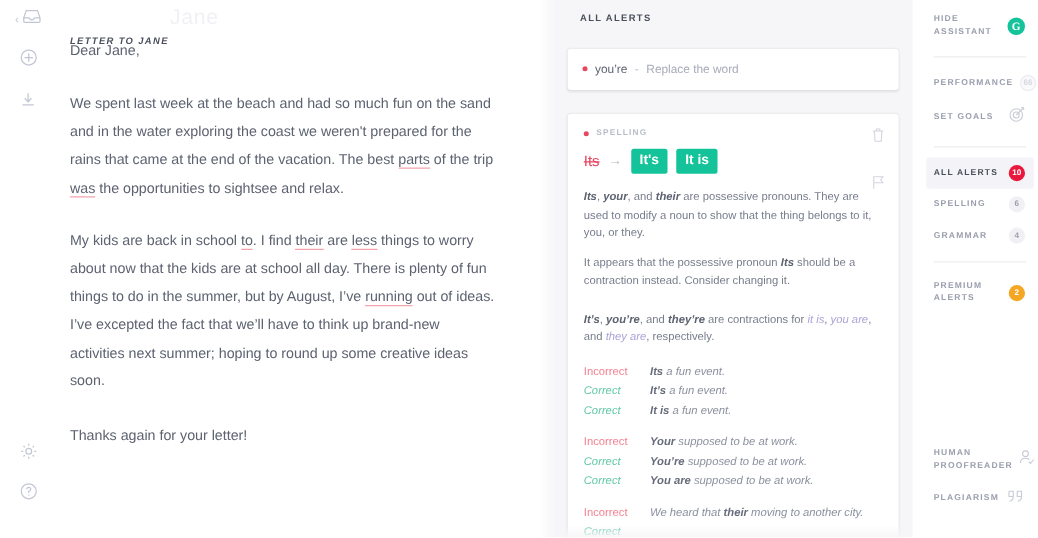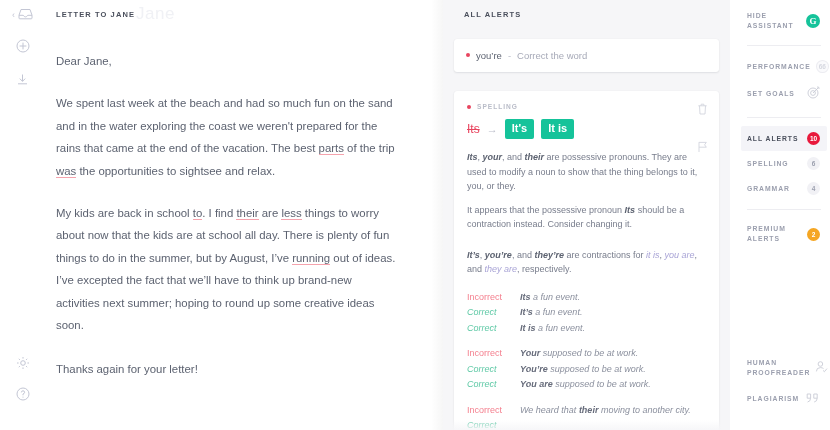--- a/index.html
+++ b/index.html
@@ -31,28 +31,28 @@
     flex: 1 1 auto; height: 430px;
     padding: 8px 46px 0 11px;
     position: relative;
     background: #fff;
     overflow: hidden;
   }
   .doc-titlebar { position: relative; height: 22px; }
   .doc-title {
     font-size: 7.5px; letter-spacing: 1.1px; font-weight: 700;
     color: #4a4f5c; text-transform: uppercase;
-    position: absolute; left: 0; top: 2px;
+    position: absolute; left: 0; top: 20px; font-style: italic;
   }
   .doc-ghost {
     position: absolute; left: 80px; top: -4px;
     font-size: 17px; color: #f0f1f5; letter-spacing: .5px;
   }
   .doc-body { font-size: 11.4px; color: #5c6270; line-height: 22.4px; }
-  .doc-p { margin-bottom: 22px; margin-top: 20px; }
+  .doc-p { margin-bottom: 22px; }
   .doc-p:first-child { margin-bottom: 20px; }
   .err { border-bottom: 1.5px solid #f5a3ad; padding-bottom: 0px; }
   .err-active {
     border-bottom: 1.5px solid #e8455f;
     background: #fde3e6;
   }
   .doc-fade {
     position: absolute; right: 0; top: 0; width: 12px; height: 430px;
     background: linear-gradient(to right, rgba(255,255,255,0), rgba(0,0,0,.035));
     pointer-events: none;
@@ -228,21 +228,21 @@
     <div class="doc-fade"></div>
   </div>
 
   <div class="alerts">
     <div class="alerts-head">ALL ALERTS</div>
 
     <div class="card card-collapsed">
       <span class="dot"></span>
       <span class="collapsed-word">you’re</span>
       <span class="collapsed-sep">-</span>
-      <span class="collapsed-action">Correct the word</span>
+      <span class="collapsed-action">Replace the word</span>
     </div>
 
     <div class="card card-open">
       <div class="card-icons">
         <span class="ic">
           <svg width="11" height="12" viewBox="0 0 11 12" fill="none" stroke="currentColor" stroke-width=".9">
             <path d="M1.3 2.8 L9.7 2.8 M2.5 2.8 L3 11 L8 11 L8.5 2.8 M4 2.8 L4.2 1.2 L6.8 1.2 L7 2.8"></path>
           </svg>
         </span>
         <span class="ic">

